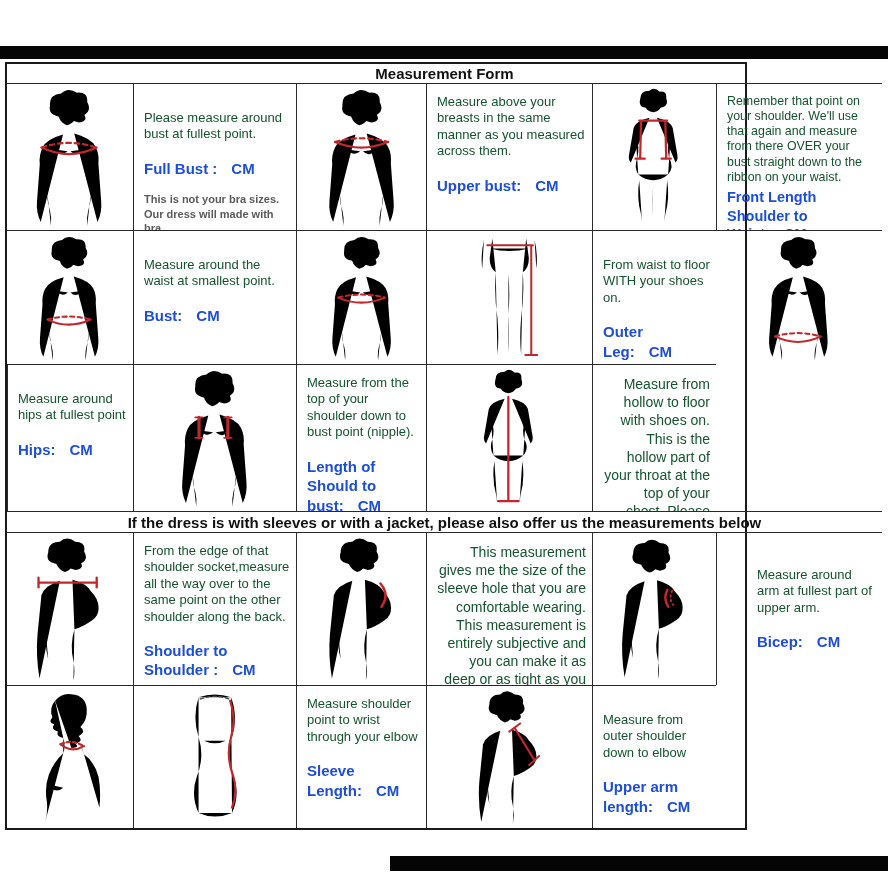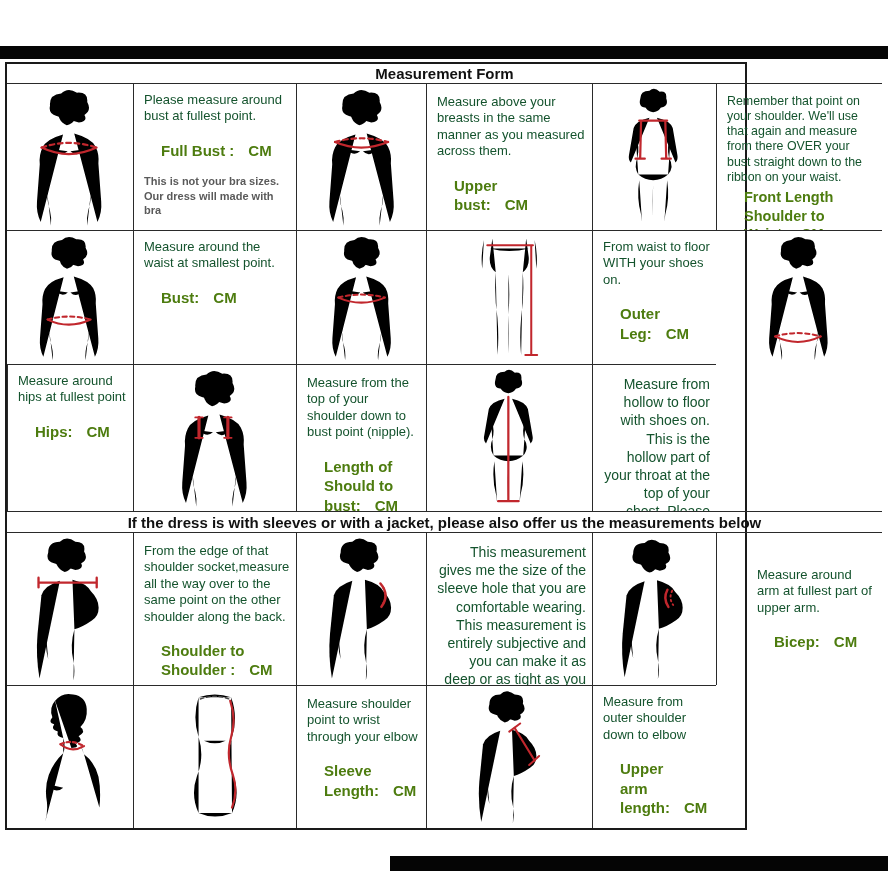--- a/index.html
+++ b/index.html
@@ -23,25 +23,25 @@
     font-weight:bold;font-size:15px;color:#111;border-left:none;
   }
   .header{border-top:none;}
   .figcell{display:flex;align-items:center;justify-content:center;padding:2px;}
   .fig{width:96%;height:97%;}
   .red{fill:none;stroke:#c1272d;stroke-width:2.4;stroke-linecap:round;}
   .tcell{padding:10px 6px 6px 10px;}
   .instr{margin:0;font-size:13px;line-height:1.26;color:#14532d;}
   .dense .instr{font-size:12.4px;line-height:1.22;}
   .small .instr{font-size:14px;line-height:1.3;text-align:right;}
-  .mlabel{margin:16px 17px 0;font-size:15px;font-weight:bold;color:#4d7c0f;line-height:1.3;}
+  .mlabel{margin:16px 0 0;font-size:15px;font-weight:bold;color:#1d4ed8;line-height:1.3;}
   .mlabel.tight{margin-top:3px;font-size:14.5px;}
   .mlabel .unit{margin-left:14px;}
   .note{margin:14px 0 0;font-size:11px;font-weight:bold;color:#5a5a5a;line-height:1.3;}
-  .pad-top{padding-top:8px;}
+  .pad-top{padding-top:26px;}
   .pad-top-lg{padding-top:34px;padding-left:40px;}
 </style>
 </head>
 <body>
 
 <svg width="0" height="0" style="position:absolute" aria-hidden="true">
   <defs>
     <symbol id="fig-torso" viewBox="0 0 120 148">
       <g class="sketch">
         <path d="M46 30 Q37 28 39 19 Q38 7 51 6 Q58 -1 68 5 Q80 4 79 15 Q84 24 76 29 Q80 36 70 37"></path>

